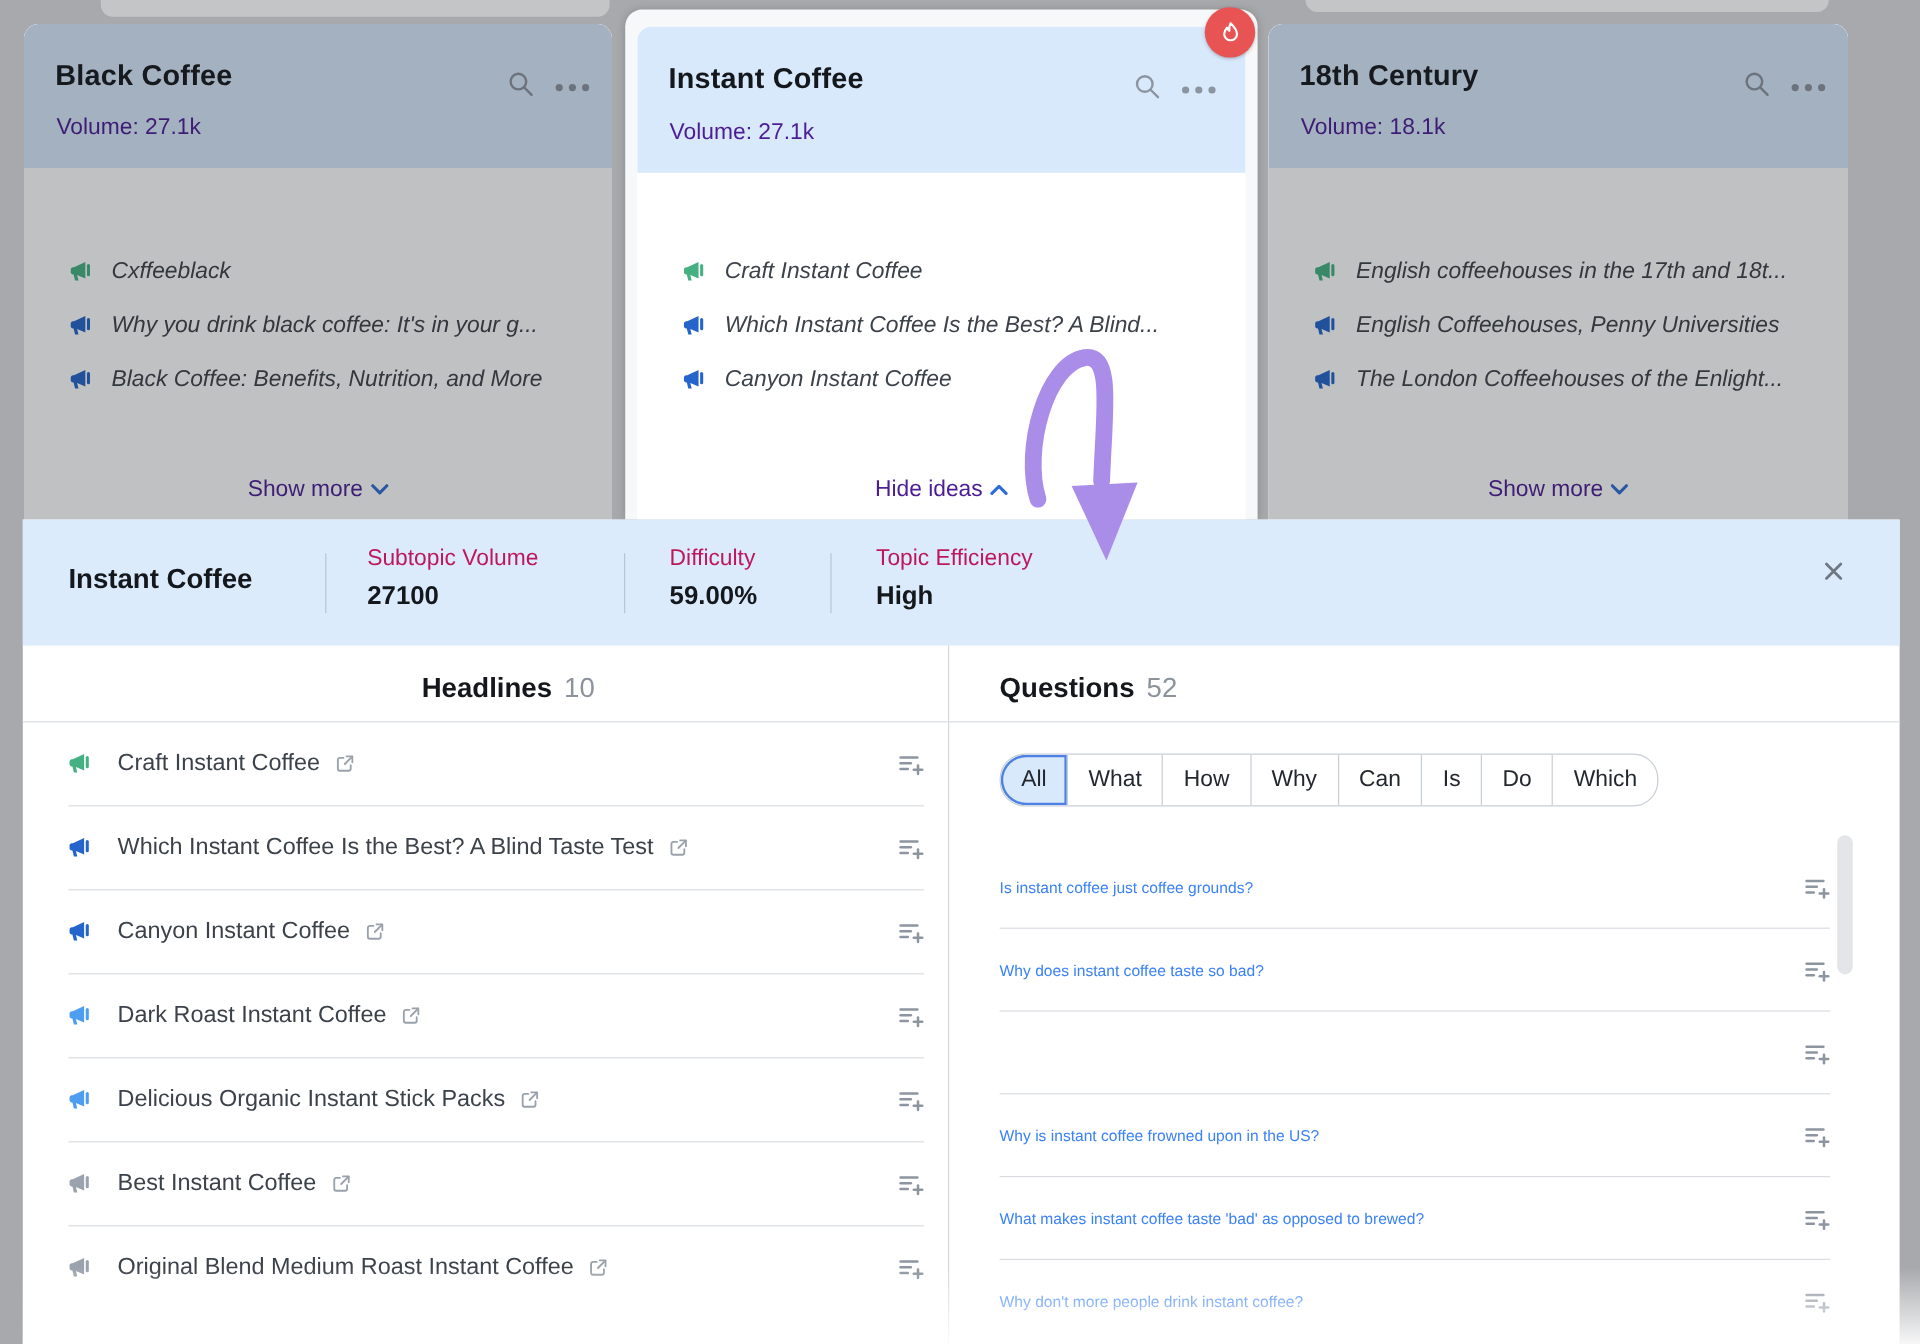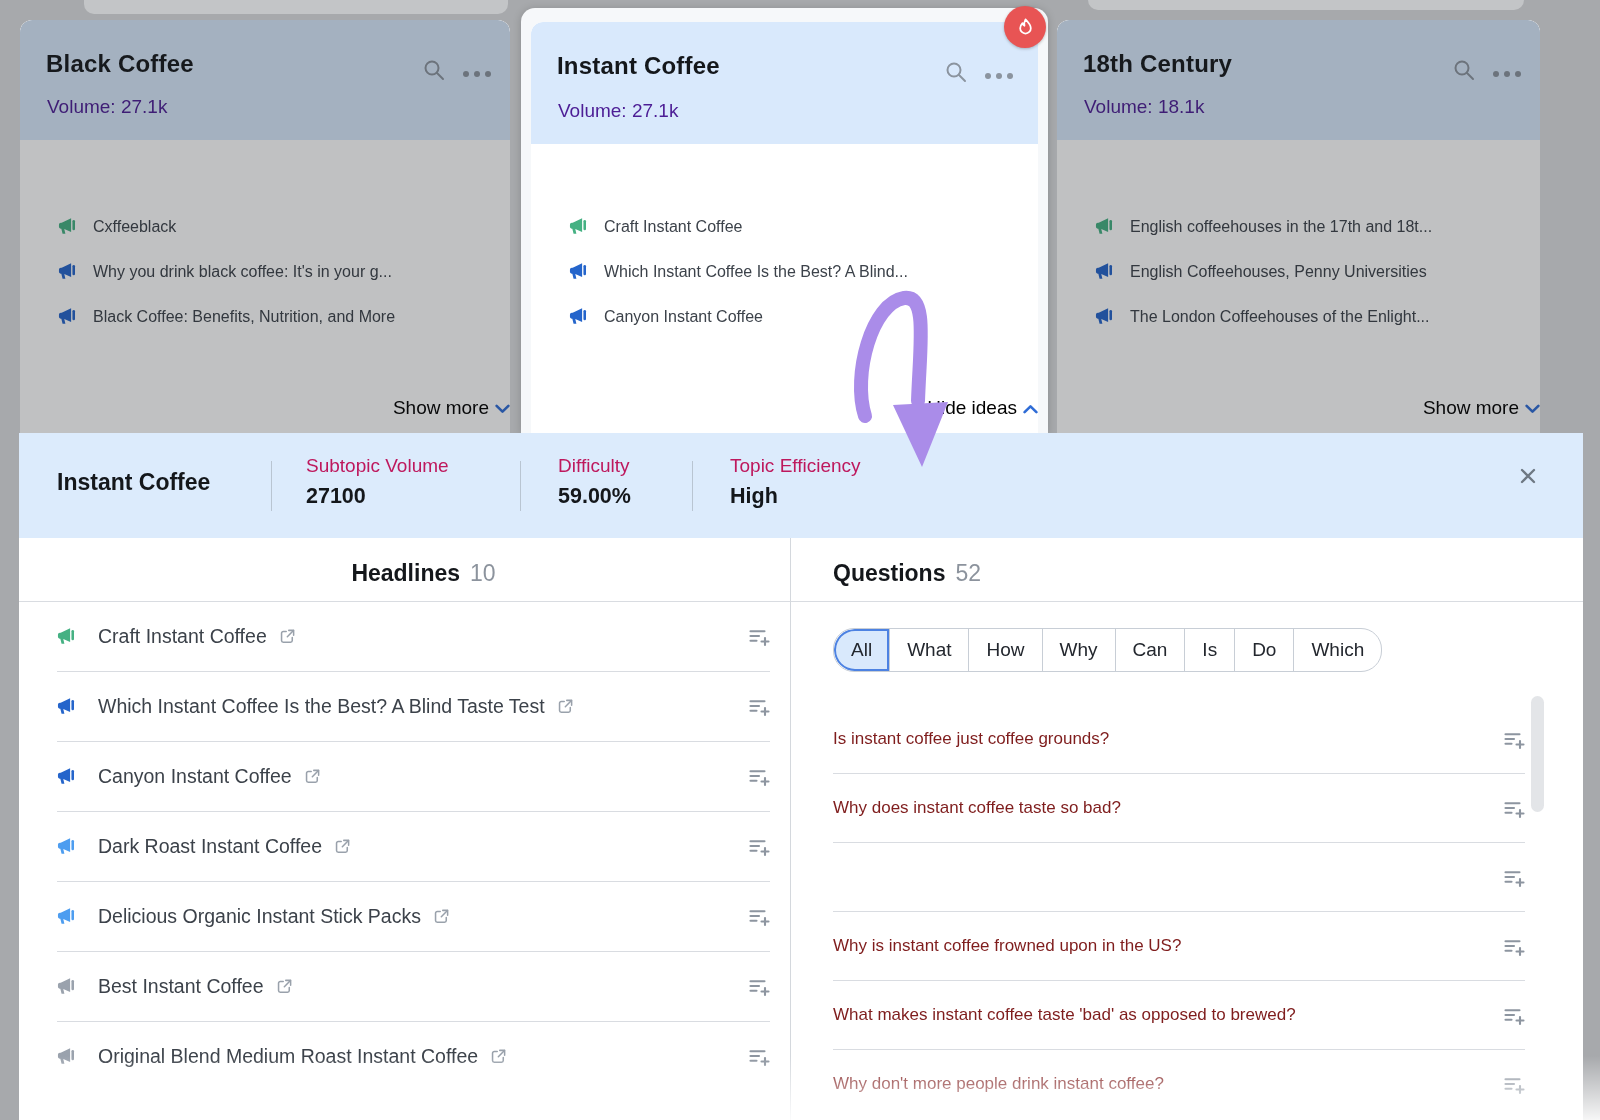--- a/index.html
+++ b/index.html
@@ -10,23 +10,23 @@
   .artifact{position:absolute;background:#c3c5c7;border-radius:10px;}
 
   
   .card{position:absolute;top:20px;background:#ffffff;border-radius:12px 12px 0 0;overflow:hidden;}
   .card .chead{background:#d9e9fc;height:120px;border-radius:12px 12px 0 0;position:relative;}
   .ctitle{position:absolute;left:26px;top:30px;font-size:24px;font-weight:bold;color:#14171b;letter-spacing:.2px;}
   .cvol{position:absolute;left:27px;top:76px;font-size:19px;color:#4c1d95;}
   .chead .search-ic{position:absolute;right:64px;top:38px;color:#8b949f;}
   .chead .dots-ic{position:absolute;right:18px;top:44px;color:#8b949f;}
   .citems{padding:64px 20px 0 38px;}
-  .citem{display:flex;align-items:center;gap:16px;height:45px;font-size:16px;color:#3c424a;white-space:nowrap;}
+  .citem{display:flex;align-items:center;gap:16px;height:45px;font-size:19px;color:#3c424a;white-space:nowrap;font-style:italic;}
   .citem svg{flex:0 0 auto;}
-  .cfoot{position:absolute;bottom:14px;left:0;right:0;text-align:right;font-size:19px;color:#000000;font-weight:500;}
+  .cfoot{position:absolute;bottom:14px;left:0;right:0;text-align:center;font-size:19px;color:#4c1d95;font-weight:500;}
   .cfoot .chev{display:inline-block;margin-left:6px;}
   .dim-overlay{position:absolute;inset:0;background:rgba(28,31,36,.28);border-radius:inherit;pointer-events:none;}
 
   .mid-wrap{position:absolute;left:521px;top:8px;width:527px;height:425px;background:#f6f8fa;border-radius:14px 14px 0 0;box-shadow:0 1px 8px rgba(0,0,0,.18);}
   .mid-card{position:absolute;left:10px;top:14px;width:507px;height:411px;background:#ffffff;border-radius:12px 12px 0 0;}
   .mid-card .chead{height:122px;}
   .fire-badge{position:absolute;left:483px;top:-2px;width:42px;height:42px;border-radius:50%;background:#e85454;display:flex;align-items:center;justify-content:center;box-shadow:0 1px 3px rgba(0,0,0,.25);}
 
   
   .panel{position:absolute;left:19px;top:433px;width:1564px;height:687px;background:#ffffff;}
@@ -56,21 +56,21 @@
   .hrow .meg{flex:0 0 auto;margin-right:22px;display:flex;}
   .hrow .txt{white-space:nowrap;}
   .hrow .ext{margin-left:12px;display:flex;flex:0 0 auto;}
   .addic{margin-left:auto;display:flex;flex:0 0 auto;cursor:pointer;}
 
   .qtabs{display:inline-flex;margin:26px 0 12px 42px;border:1px solid #c8ced6;border-radius:21px;background:#fff;overflow:hidden;}
   .qtab{height:42px;line-height:42px;padding:0 17px;font-size:19px;color:#23272e;border-right:1px solid #c8ced6;cursor:pointer;}
   .qtab:last-child{border-right:none;}
   .qtab.sel{background:#d9e9fc;box-shadow:inset 0 0 0 2px #4d82e2;border-radius:21px 0 0 21px;font-weight:500;}
   .qrows{margin-top:21px;}
-  .qrow{display:flex;align-items:center;height:68px;border-bottom:1px solid #d9dce1;font-size:17px;color:#7f1d1d;}
+  .qrow{display:flex;align-items:center;height:68px;border-bottom:1px solid #d9dce1;font-size:13px;color:#3b82f6;}
   .qrow:last-child{border-bottom:none;}
 
   .scrollbar{position:absolute;left:1512px;top:263px;width:13px;height:116px;border-radius:7px;background:#e3e5e8;}
   .fade{position:absolute;left:19px;right:17px;top:1056px;height:64px;background:linear-gradient(to bottom,rgba(255,255,255,0),rgba(255,255,255,.9));pointer-events:none;}
 
   .arrow-overlay{position:absolute;left:838px;top:283px;width:135px;height:200px;pointer-events:none;z-index:50;}
 </style>
 </head>
 <body>
 

